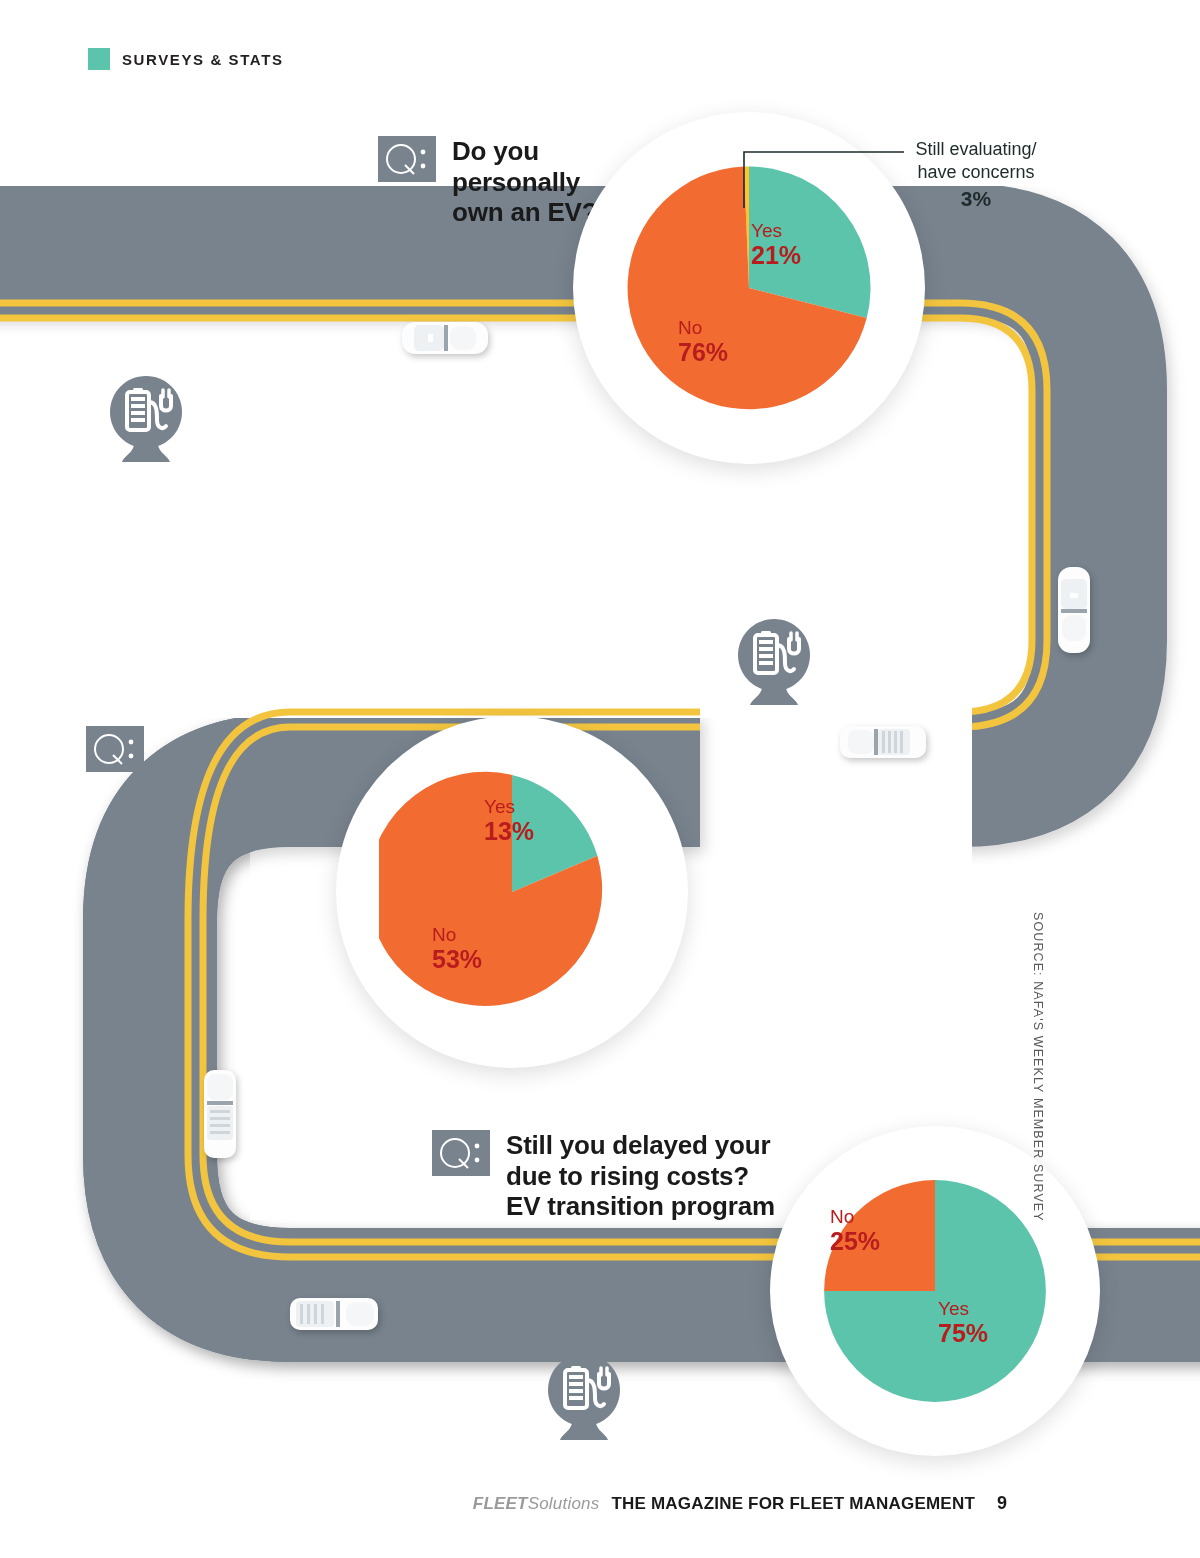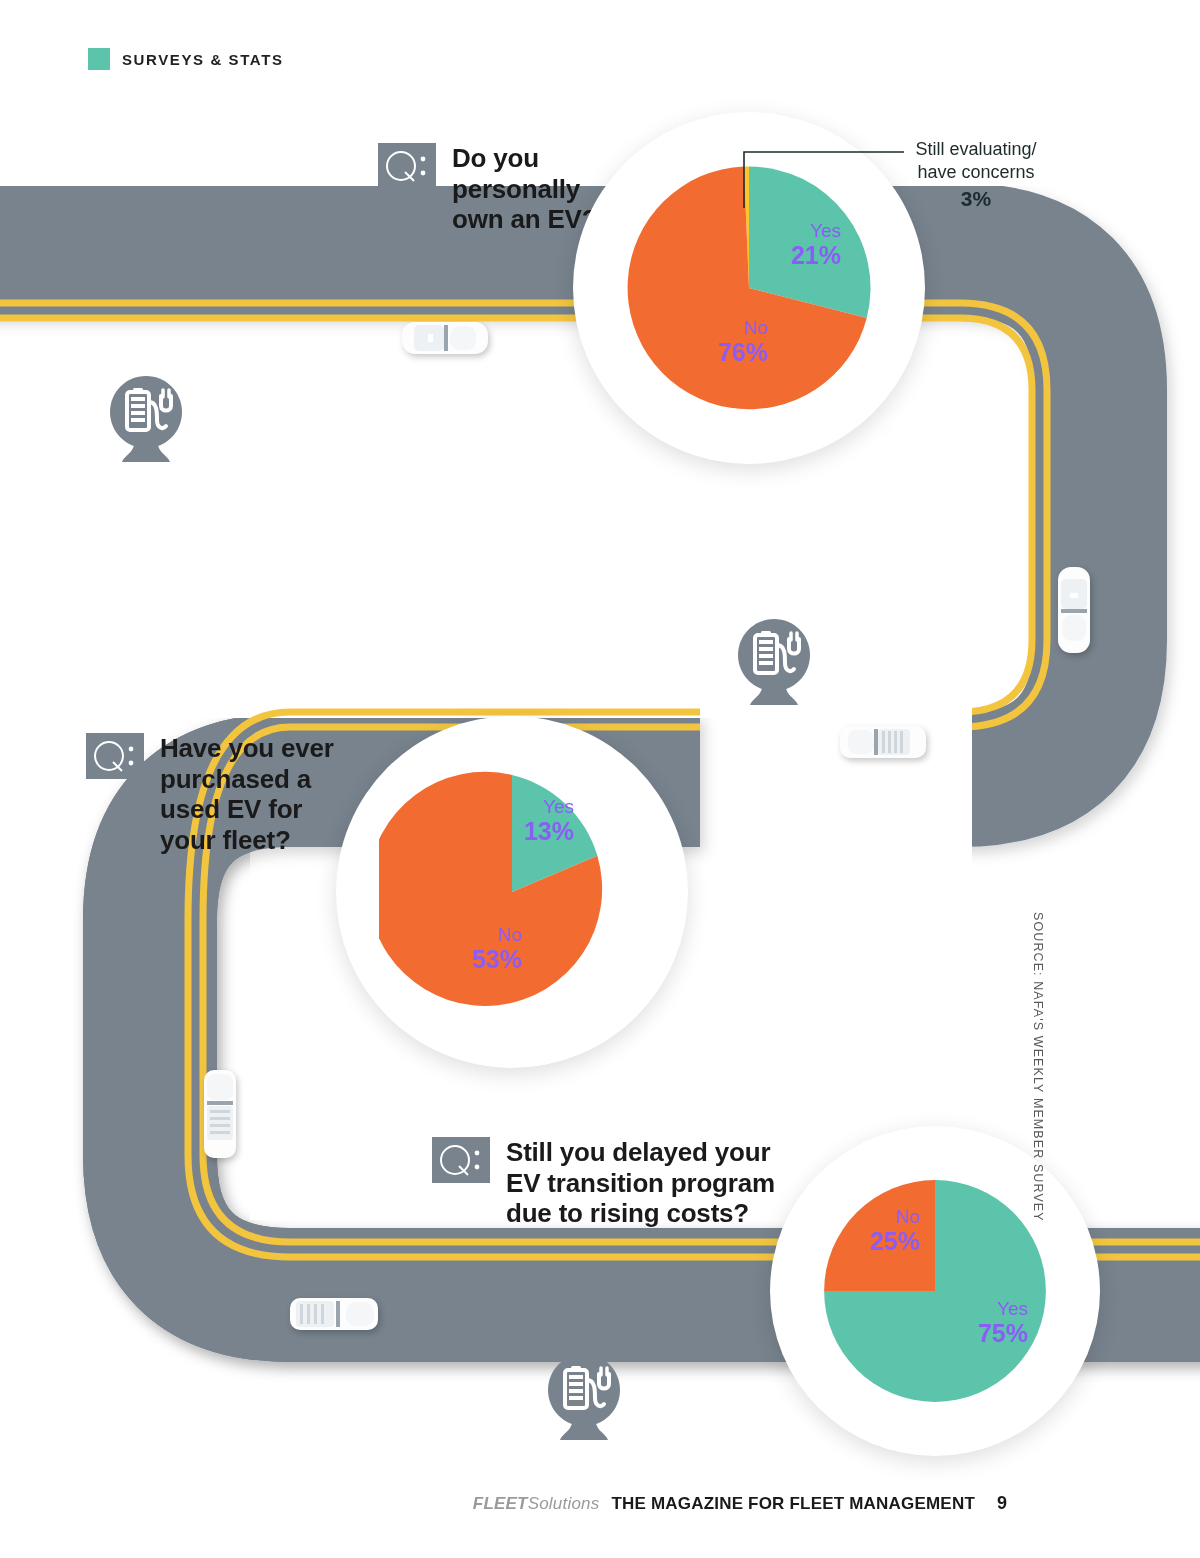--- a/index.html
+++ b/index.html
@@ -25,26 +25,26 @@
   .car svg { display: block; filter: drop-shadow(2px 3px 3px rgba(0,0,0,0.22)); }
 
   
   .charger { position: absolute; }
   .charger svg { display: block; }
 
   
   .pie-card { position: absolute; border-radius: 50%; background: #ffffff;
               box-shadow: 0 6px 22px rgba(0,0,0,0.13); }
   .pie-card svg { position: absolute; left: 50%; top: 50%; transform: translate(-50%,-50%); }
-  .slice-label { position: absolute; text-align: right; color: #8b5cf6; line-height: 1.12; }
+  .slice-label { position: absolute; text-align: left; color: #b91c1c; line-height: 1.12; }
   .slice-label .sl-name { font-size: 19px; font-weight: normal; display: block; }
   .slice-label .sl-val { font-size: 25px; font-weight: bold; display: block; }
 
   
-  .qblock { position: absolute; display: flex; align-items: flex-start; gap: 16px; margin-top: 7px; }
+  .qblock { position: absolute; display: flex; align-items: flex-start; gap: 16px; }
   .qmark { width: 58px; height: 46px; background: #78838e; flex: 0 0 auto;
            display: flex; align-items: center; justify-content: center; }
   .qmark svg { display: block; }
   .qtext { font-size: 26px; font-weight: bold; color: #1a1a1a; line-height: 1.18; letter-spacing: -0.2px; }
 
   
   .callout { position: absolute; }
   .callout-text { position: absolute; text-align: center; color: #1d2b2b; line-height: 1.25; }
   .callout-text .co-line { font-size: 18px; display: block; }
   .callout-text .co-val { font-size: 21px; font-weight: bold; display: block; margin-top: 3px; }
@@ -278,26 +278,20 @@
 
   <div class="qblock" style="left:86px; top:726px; width:270px;">
     <div class="qmark">
       <svg width="46" height="34" viewBox="0 0 46 34">
         <circle cx="17" cy="17" r="14" fill="none" stroke="#fff" stroke-width="2"></circle>
         <line x1="21" y1="23" x2="30" y2="32" stroke="#fff" stroke-width="2"></line>
         <circle cx="39" cy="10" r="2.4" fill="#fff"></circle>
         <circle cx="39" cy="24" r="2.4" fill="#fff"></circle>
       </svg>
     </div>
-    <div class="qtext">
-      <div>Have you ever</div>
-      <div>purchased a</div>
-      <div>used EV for</div>
-      <div>your fleet?</div>
-    </div>
   </div>
 
   <div class="pie-card" style="left:336px; top:716px; width:352px; height:352px;">
     <svg width="266" height="266" viewBox="0 0 200 200">
 
       <path d="M 100 100 L 100 12 A 88 88 0 0 1 164.2 72.8 Z" fill="#5bc4ab"></path>
 
       <path d="M 100 100 L 164.2 72.8 A 88 88 0 1 1 100 12 Z" fill="#f26c31"></path>
     </svg>
     <div class="slice-label" style="left:148px; top:80px; width:90px;">
@@ -314,22 +308,22 @@
     <div class="qmark">
       <svg width="46" height="34" viewBox="0 0 46 34">
         <circle cx="17" cy="17" r="14" fill="none" stroke="#fff" stroke-width="2"></circle>
         <line x1="21" y1="23" x2="30" y2="32" stroke="#fff" stroke-width="2"></line>
         <circle cx="39" cy="10" r="2.4" fill="#fff"></circle>
         <circle cx="39" cy="24" r="2.4" fill="#fff"></circle>
       </svg>
     </div>
     <div class="qtext">
       <div>Still you delayed your</div>
+      <div>due to rising costs?</div>
       <div>EV transition program</div>
-      <div>due to rising costs?</div>
     </div>
   </div>
 
   <div class="pie-card" style="left:770px; top:1126px; width:330px; height:330px;">
     <svg width="252" height="252" viewBox="0 0 200 200">
 
       <path d="M 100 100 L 100 12 A 88 88 0 1 1 12 100 Z" fill="#5bc4ab"></path>
 
       <path d="M 100 100 L 12 100 A 88 88 0 0 1 100 12 Z" fill="#f26c31"></path>
     </svg>

